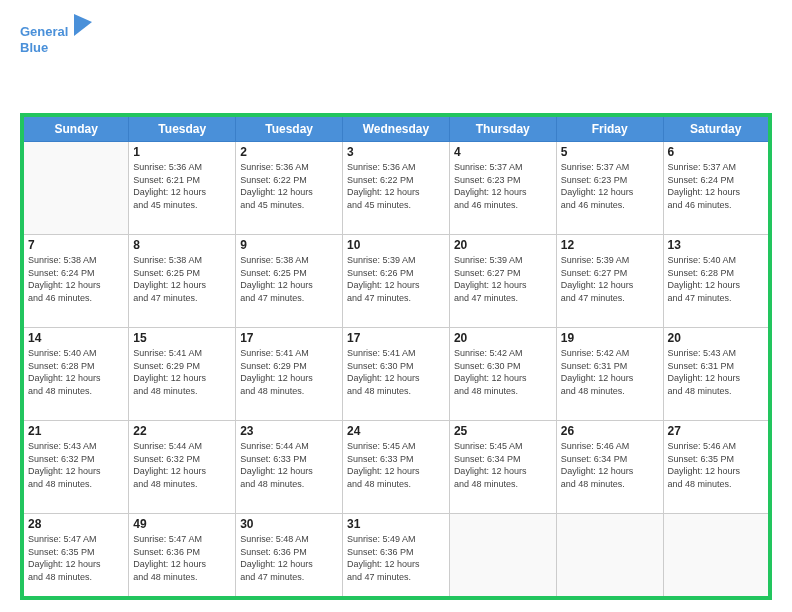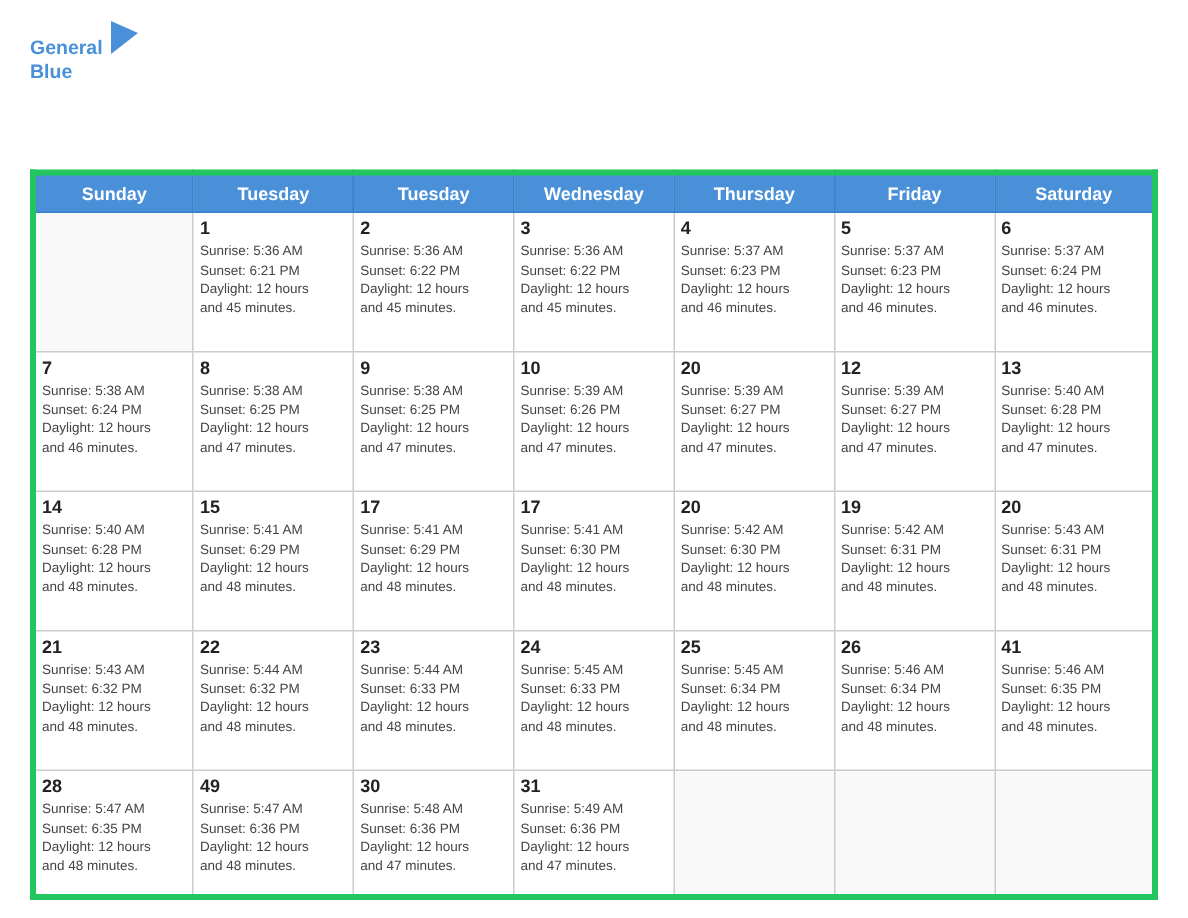--- a/index.html
+++ b/index.html
@@ -314,21 +314,21 @@
 and 48 minutes.</div>
           </td>
           <td>
             <span class="day-num">26</span>
             <div class="day-info" style="white-space: pre-line;">Sunrise: 5:46 AM
 Sunset: 6:34 PM
 Daylight: 12 hours
 and 48 minutes.</div>
           </td>
           <td>
-            <span class="day-num">41</span>
+            <span class="day-num">27</span>
             <div class="day-info" style="white-space: pre-line;">Sunrise: 5:46 AM
 Sunset: 6:35 PM
 Daylight: 12 hours
 and 48 minutes.</div>
           </td>
         </tr>
         <tr>
           <td>
             <span class="day-num">28</span>
             <div class="day-info" style="white-space: pre-line;">Sunrise: 5:47 AM

